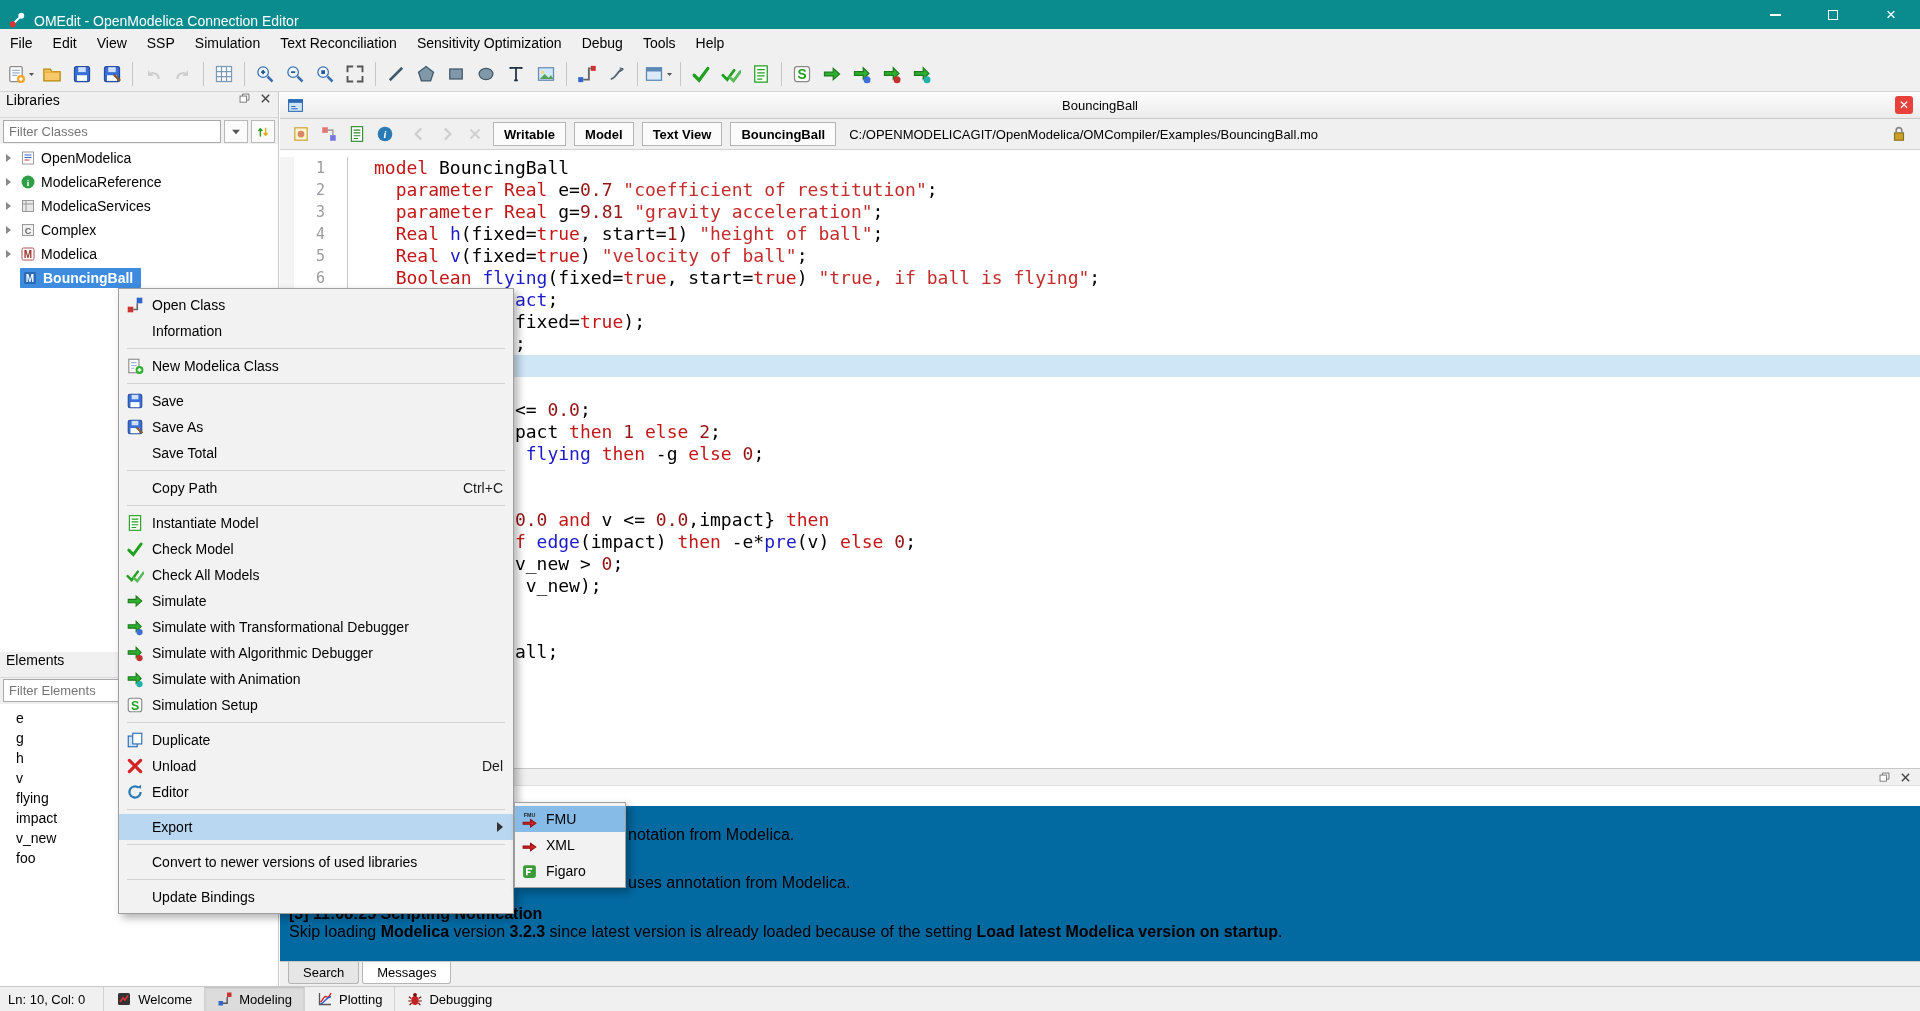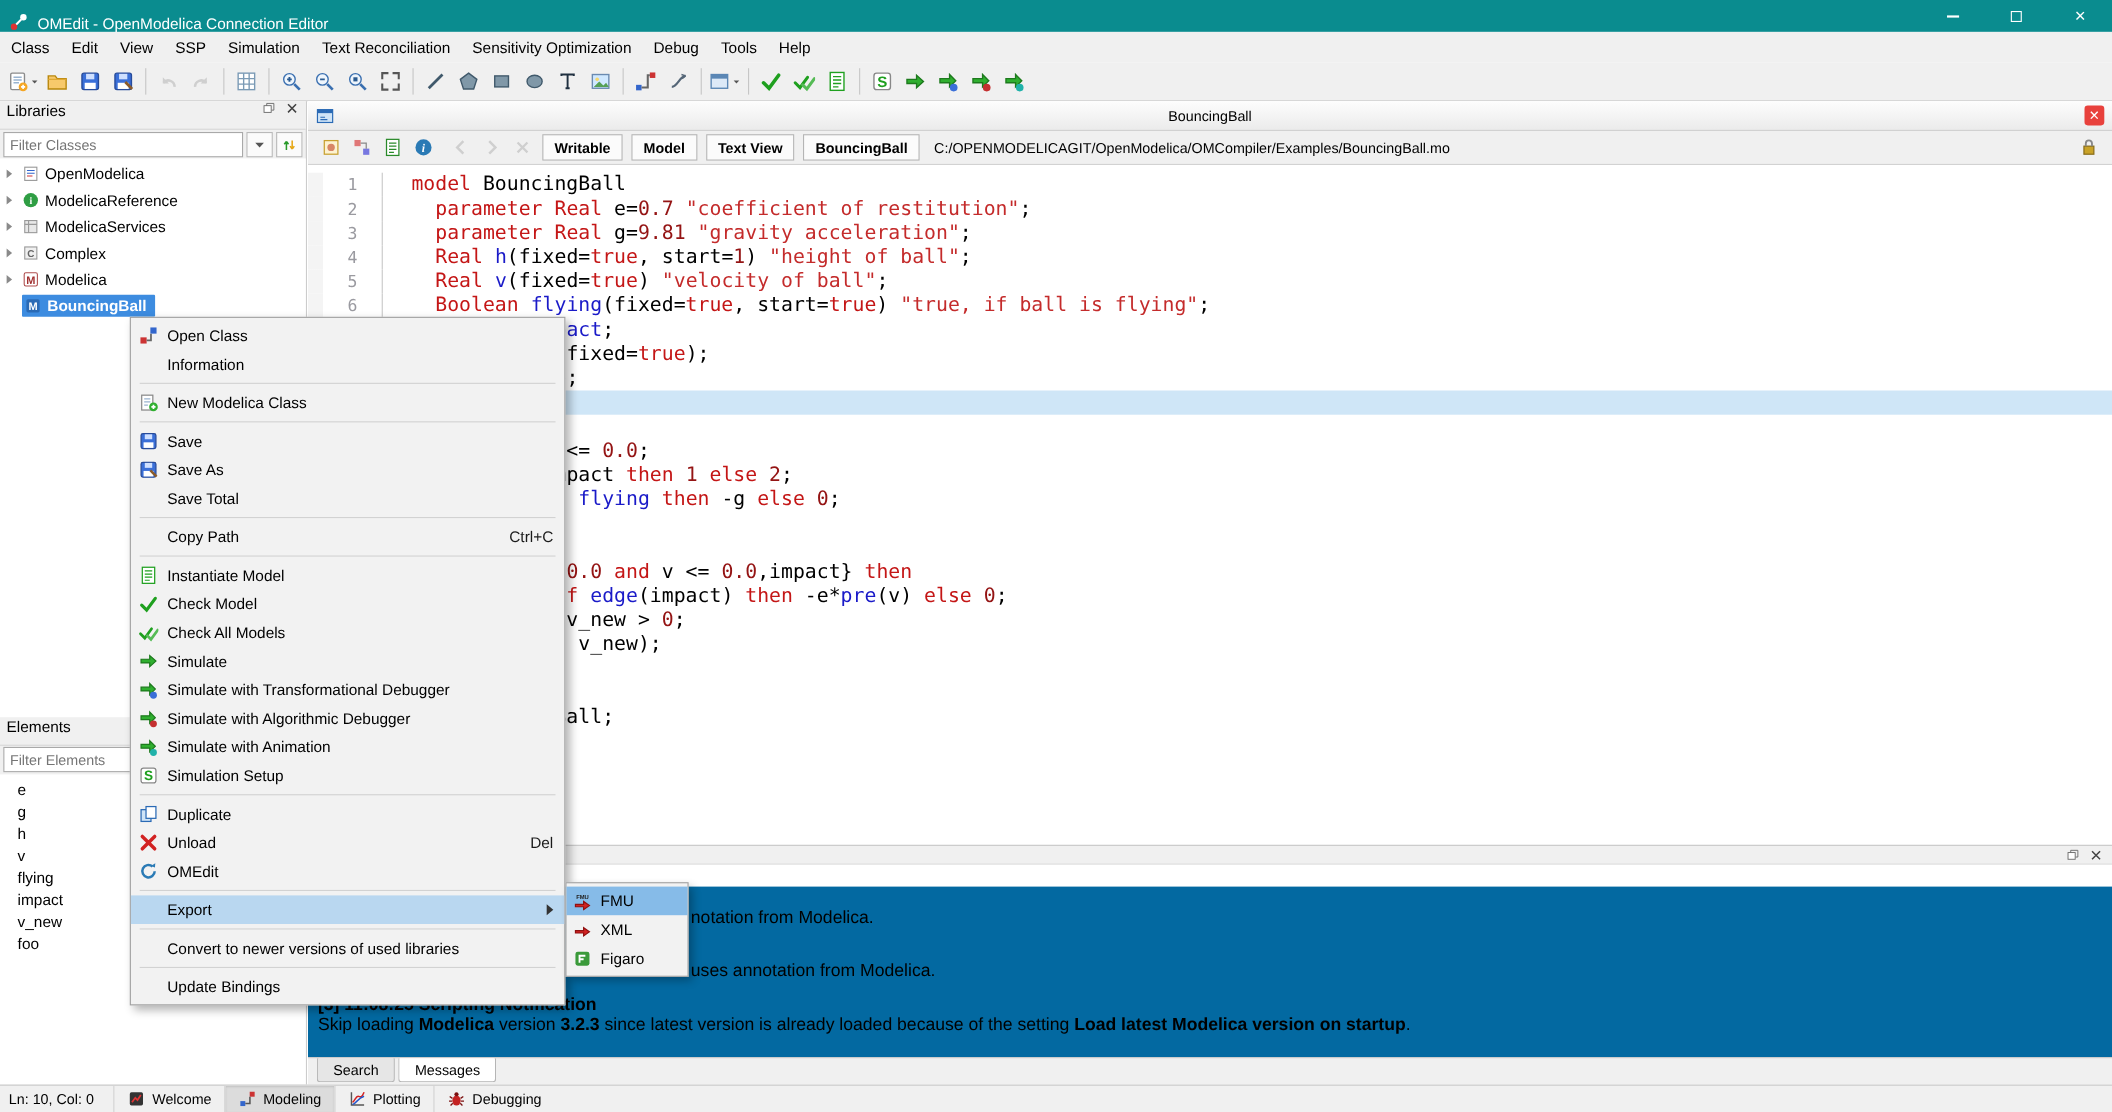--- a/index.html
+++ b/index.html
@@ -133,21 +133,21 @@
         <div class="win-btn">
           <span class="wg-max"></span>
         </div>
         <div class="win-btn">
           <span class="wg-close">×</span>
         </div>
       </div>
   </div>
 
   <div class="menubar" id="menubar">
-      <div class="mitem">Class</div>
+      <div class="mitem">File</div>
       <div class="mitem">Edit</div>
       <div class="mitem">View</div>
       <div class="mitem">SSP</div>
       <div class="mitem">Simulation</div>
       <div class="mitem">Text Reconciliation</div>
       <div class="mitem">Sensitivity Optimization</div>
       <div class="mitem">Debug</div>
       <div class="mitem">Tools</div>
       <div class="mitem">Help</div>
     </div>
@@ -929,21 +929,21 @@
         <span class="ctx-label">Unload</span>
         <span class="ctx-shortcut">Del</span>
       </div>
       <div class="ctx-item">
         <span class="ic">
           <svg viewBox="0 0 16 16">
             <path d="M13 8a5 5 0 1 1-1.8-3.85" fill="none" stroke="#2a7ab5" stroke-width="2"></path>
             <path d="M13.5 1.5l-0.3 3.6-3.3-1.4z" fill="#2a7ab5"></path>
           </svg>
         </span>
-        <span class="ctx-label">OMEdit</span>
+        <span class="ctx-label">Editor</span>
       </div>
       <div class="ctx-sep"></div>
       <div class="ctx-item hl">
         <span class="ic"></span>
         <span class="ctx-label">Export</span>
         <span class="sub-arrow"></span>
       </div>
       <div class="ctx-sep"></div>
       <div class="ctx-item">
         <span class="ic"></span>

